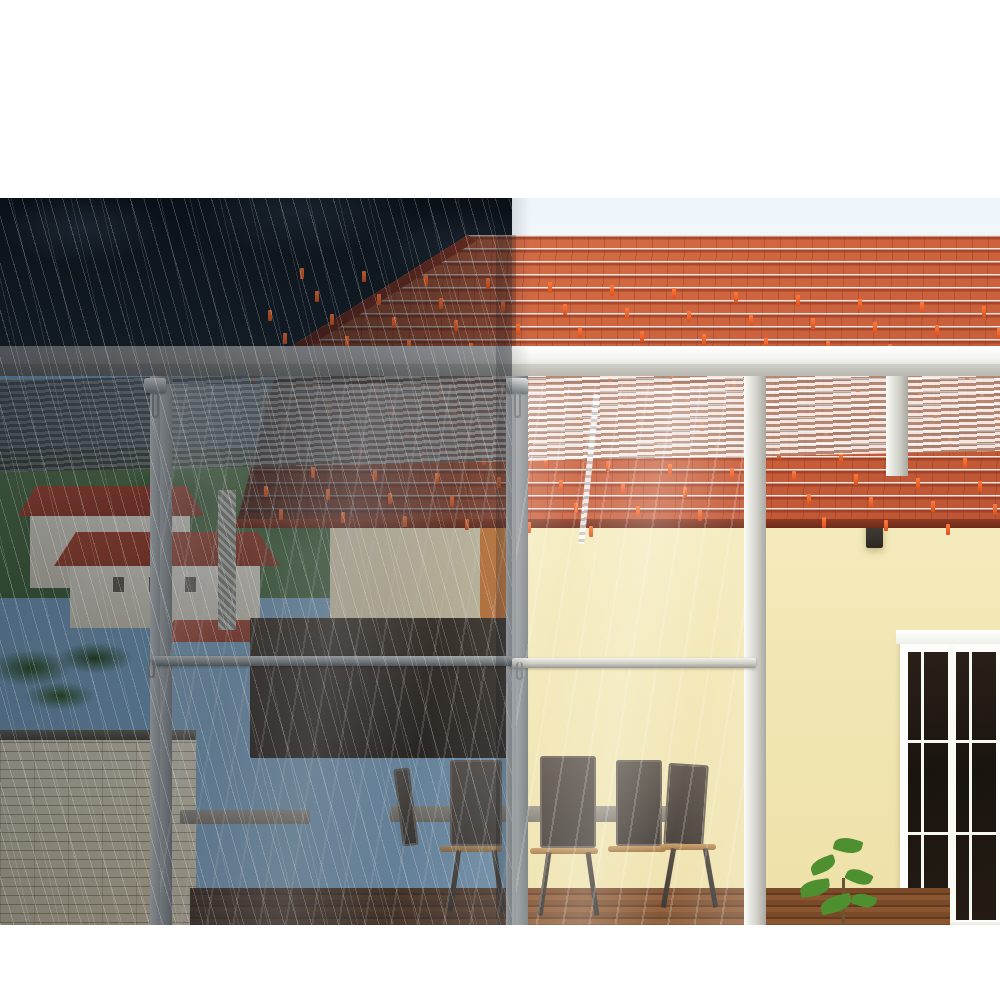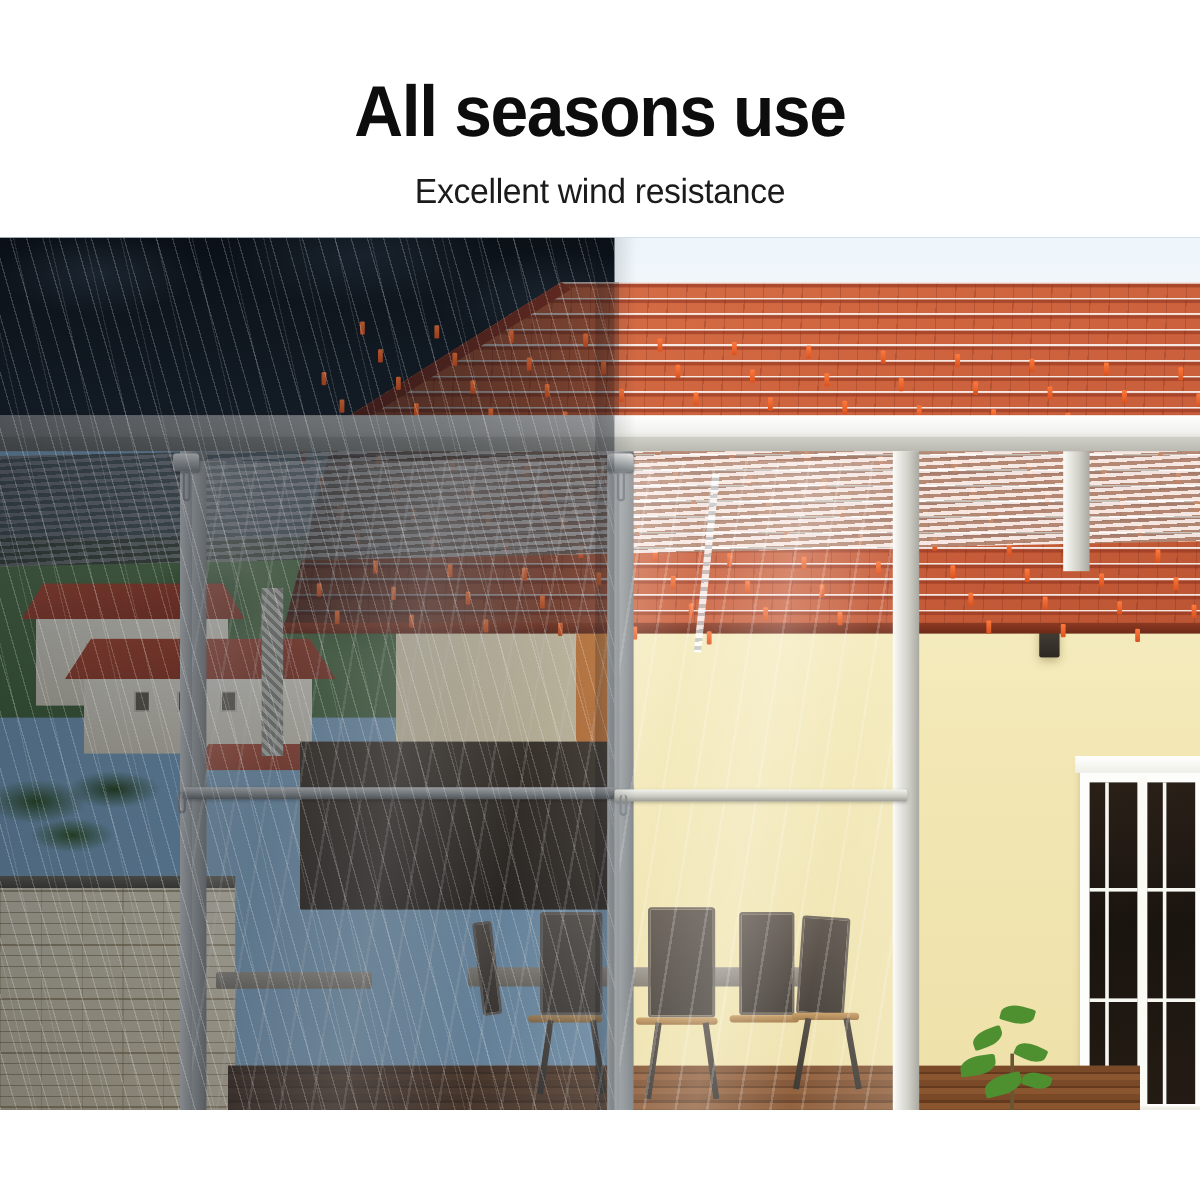--- a/index.html
+++ b/index.html
@@ -192,24 +192,20 @@
      background:linear-gradient(90deg, rgba(8,14,22,.22), rgba(8,14,22,0));
      pointer-events:none; }
 
   .footer-white { position:absolute; left:0; top:925px; width:1000px; height:75px; background:#fff; }
 </style>
 </head>
 <body>
 
 <div class="page">
 
-  <div class="header">
-    <div class="headline">All seasons use</div>
-    <div class="subhead">Excellent wind resistance</div>
-  </div>
 
   <div class="photo">
 
     <div class="sky-bright"></div>
     <div class="sky-storm"></div>
     <div class="storm-clouds"></div>
 
     <div class="bg-scene">
       <div class="bg-trees"></div>
       <div class="nb-house" style="left:30px;top:60px;width:160px;height:80px;"></div>

